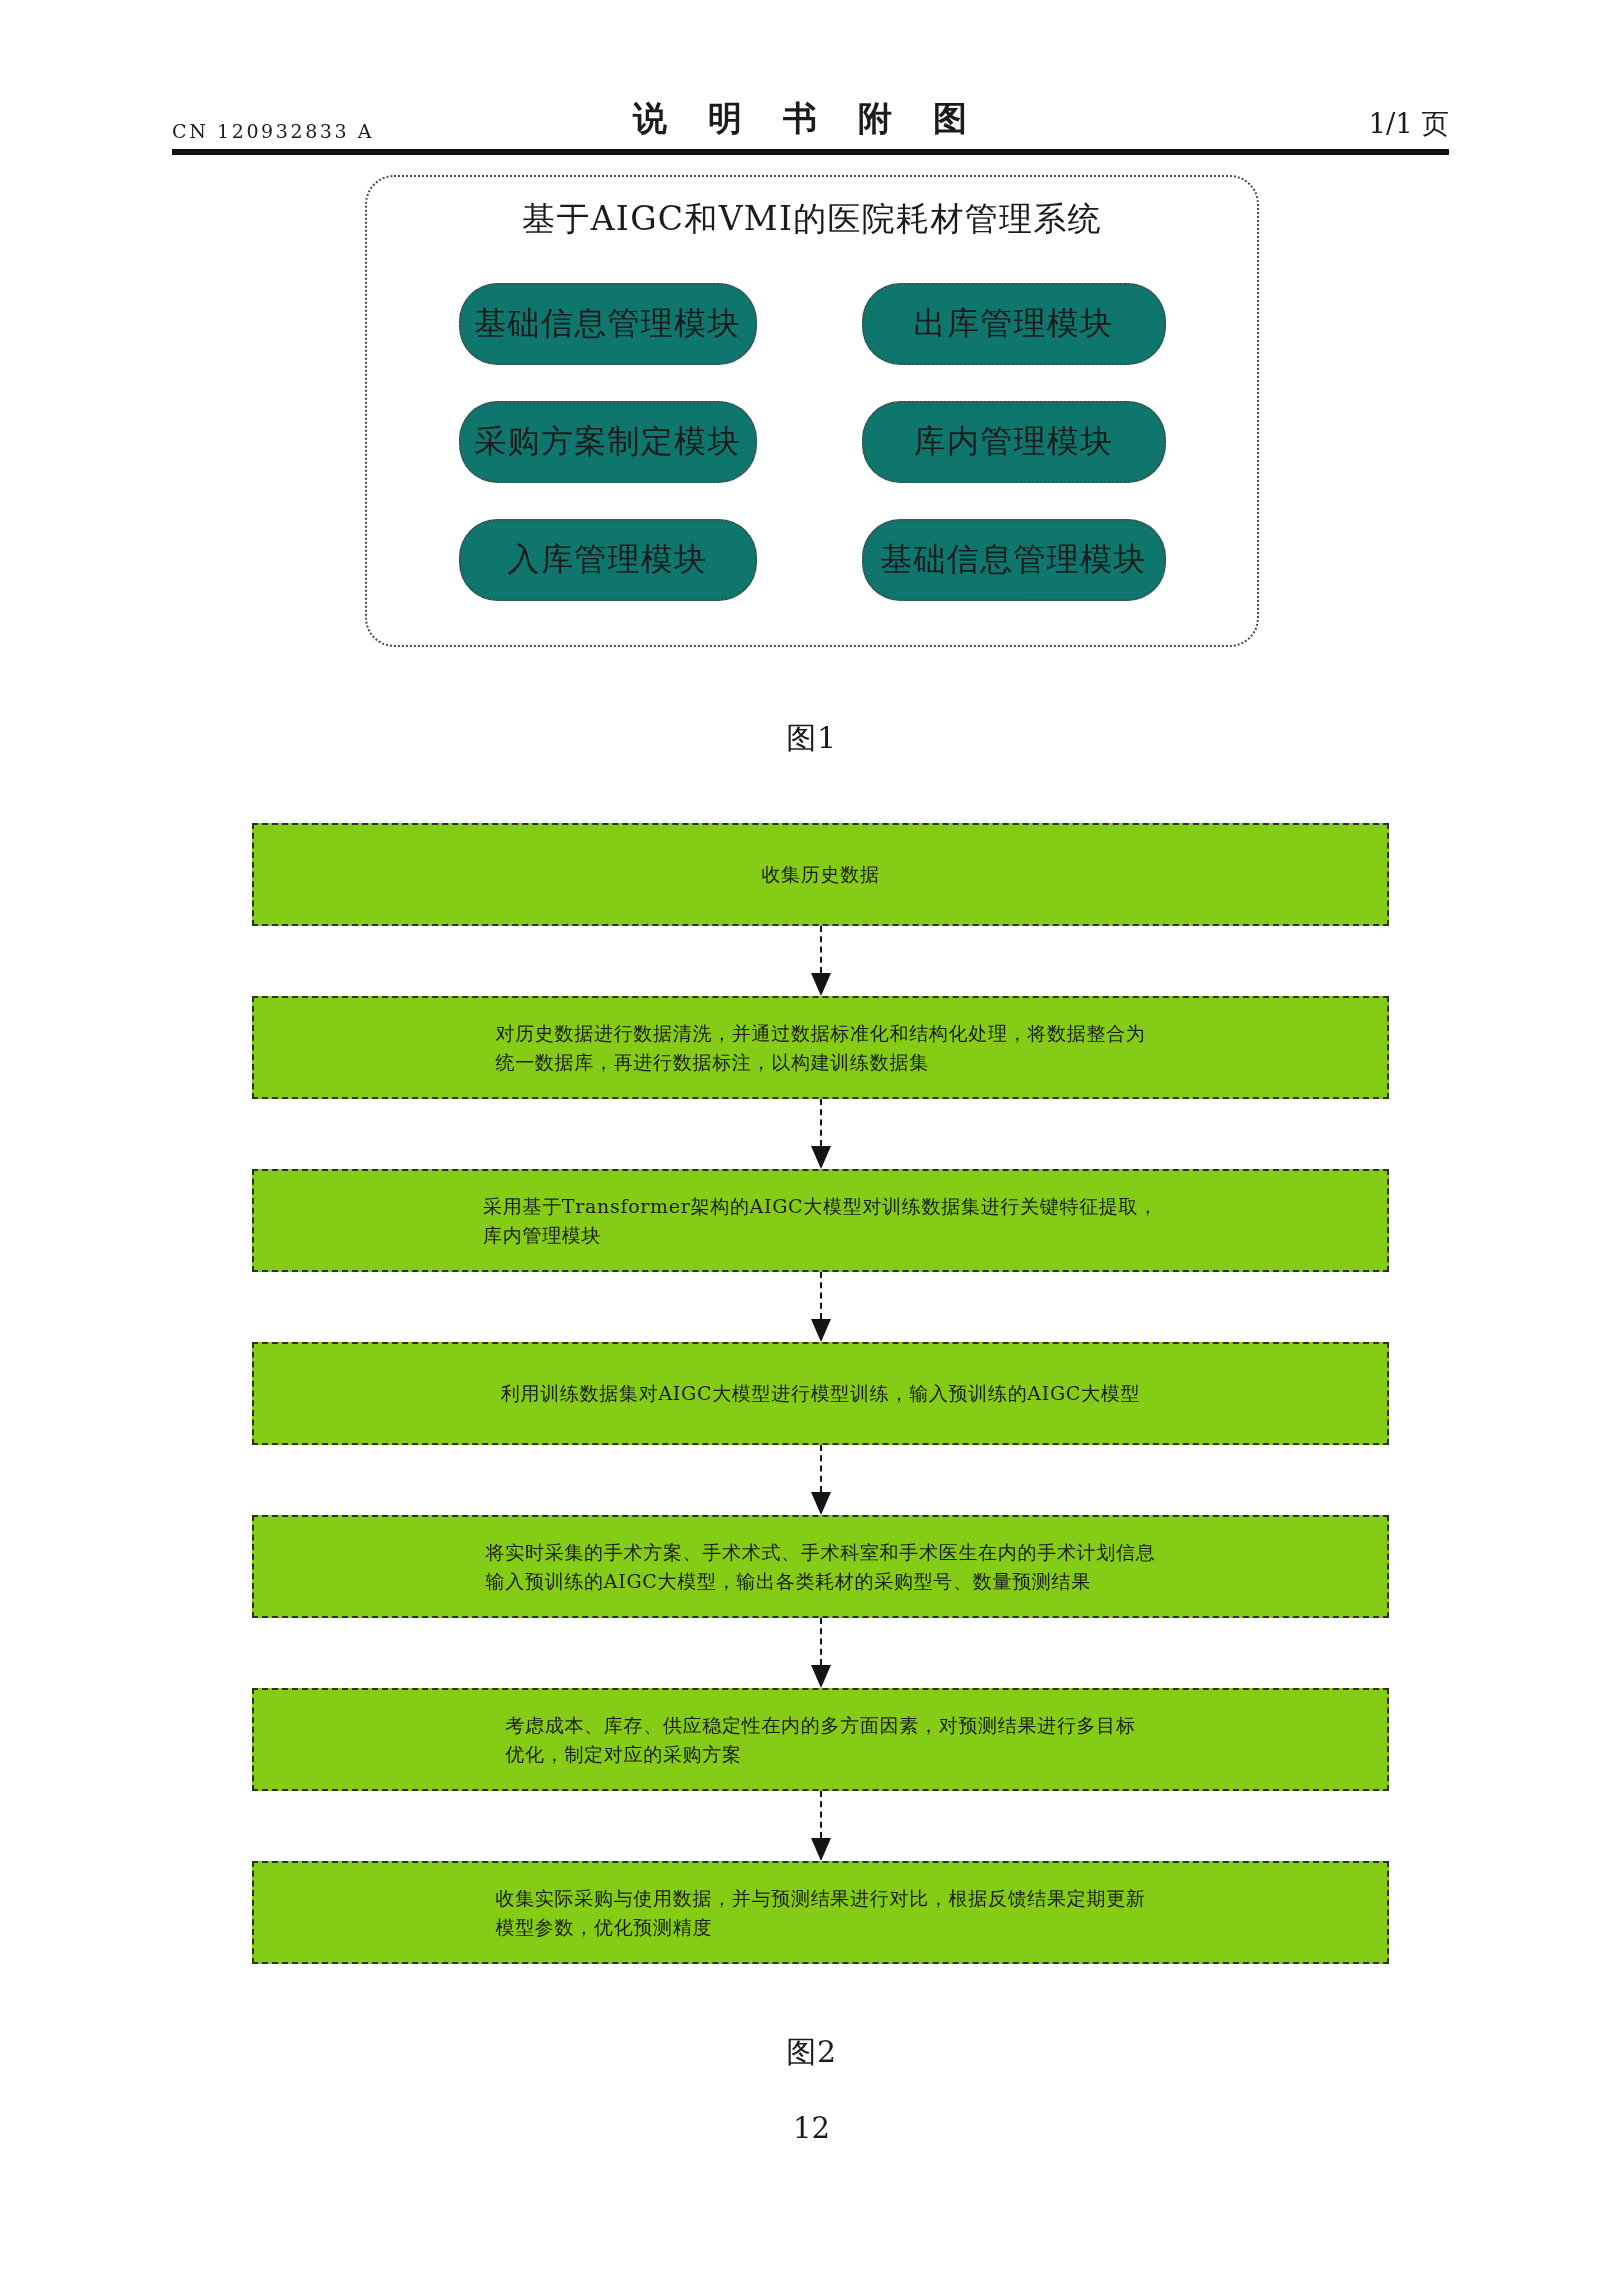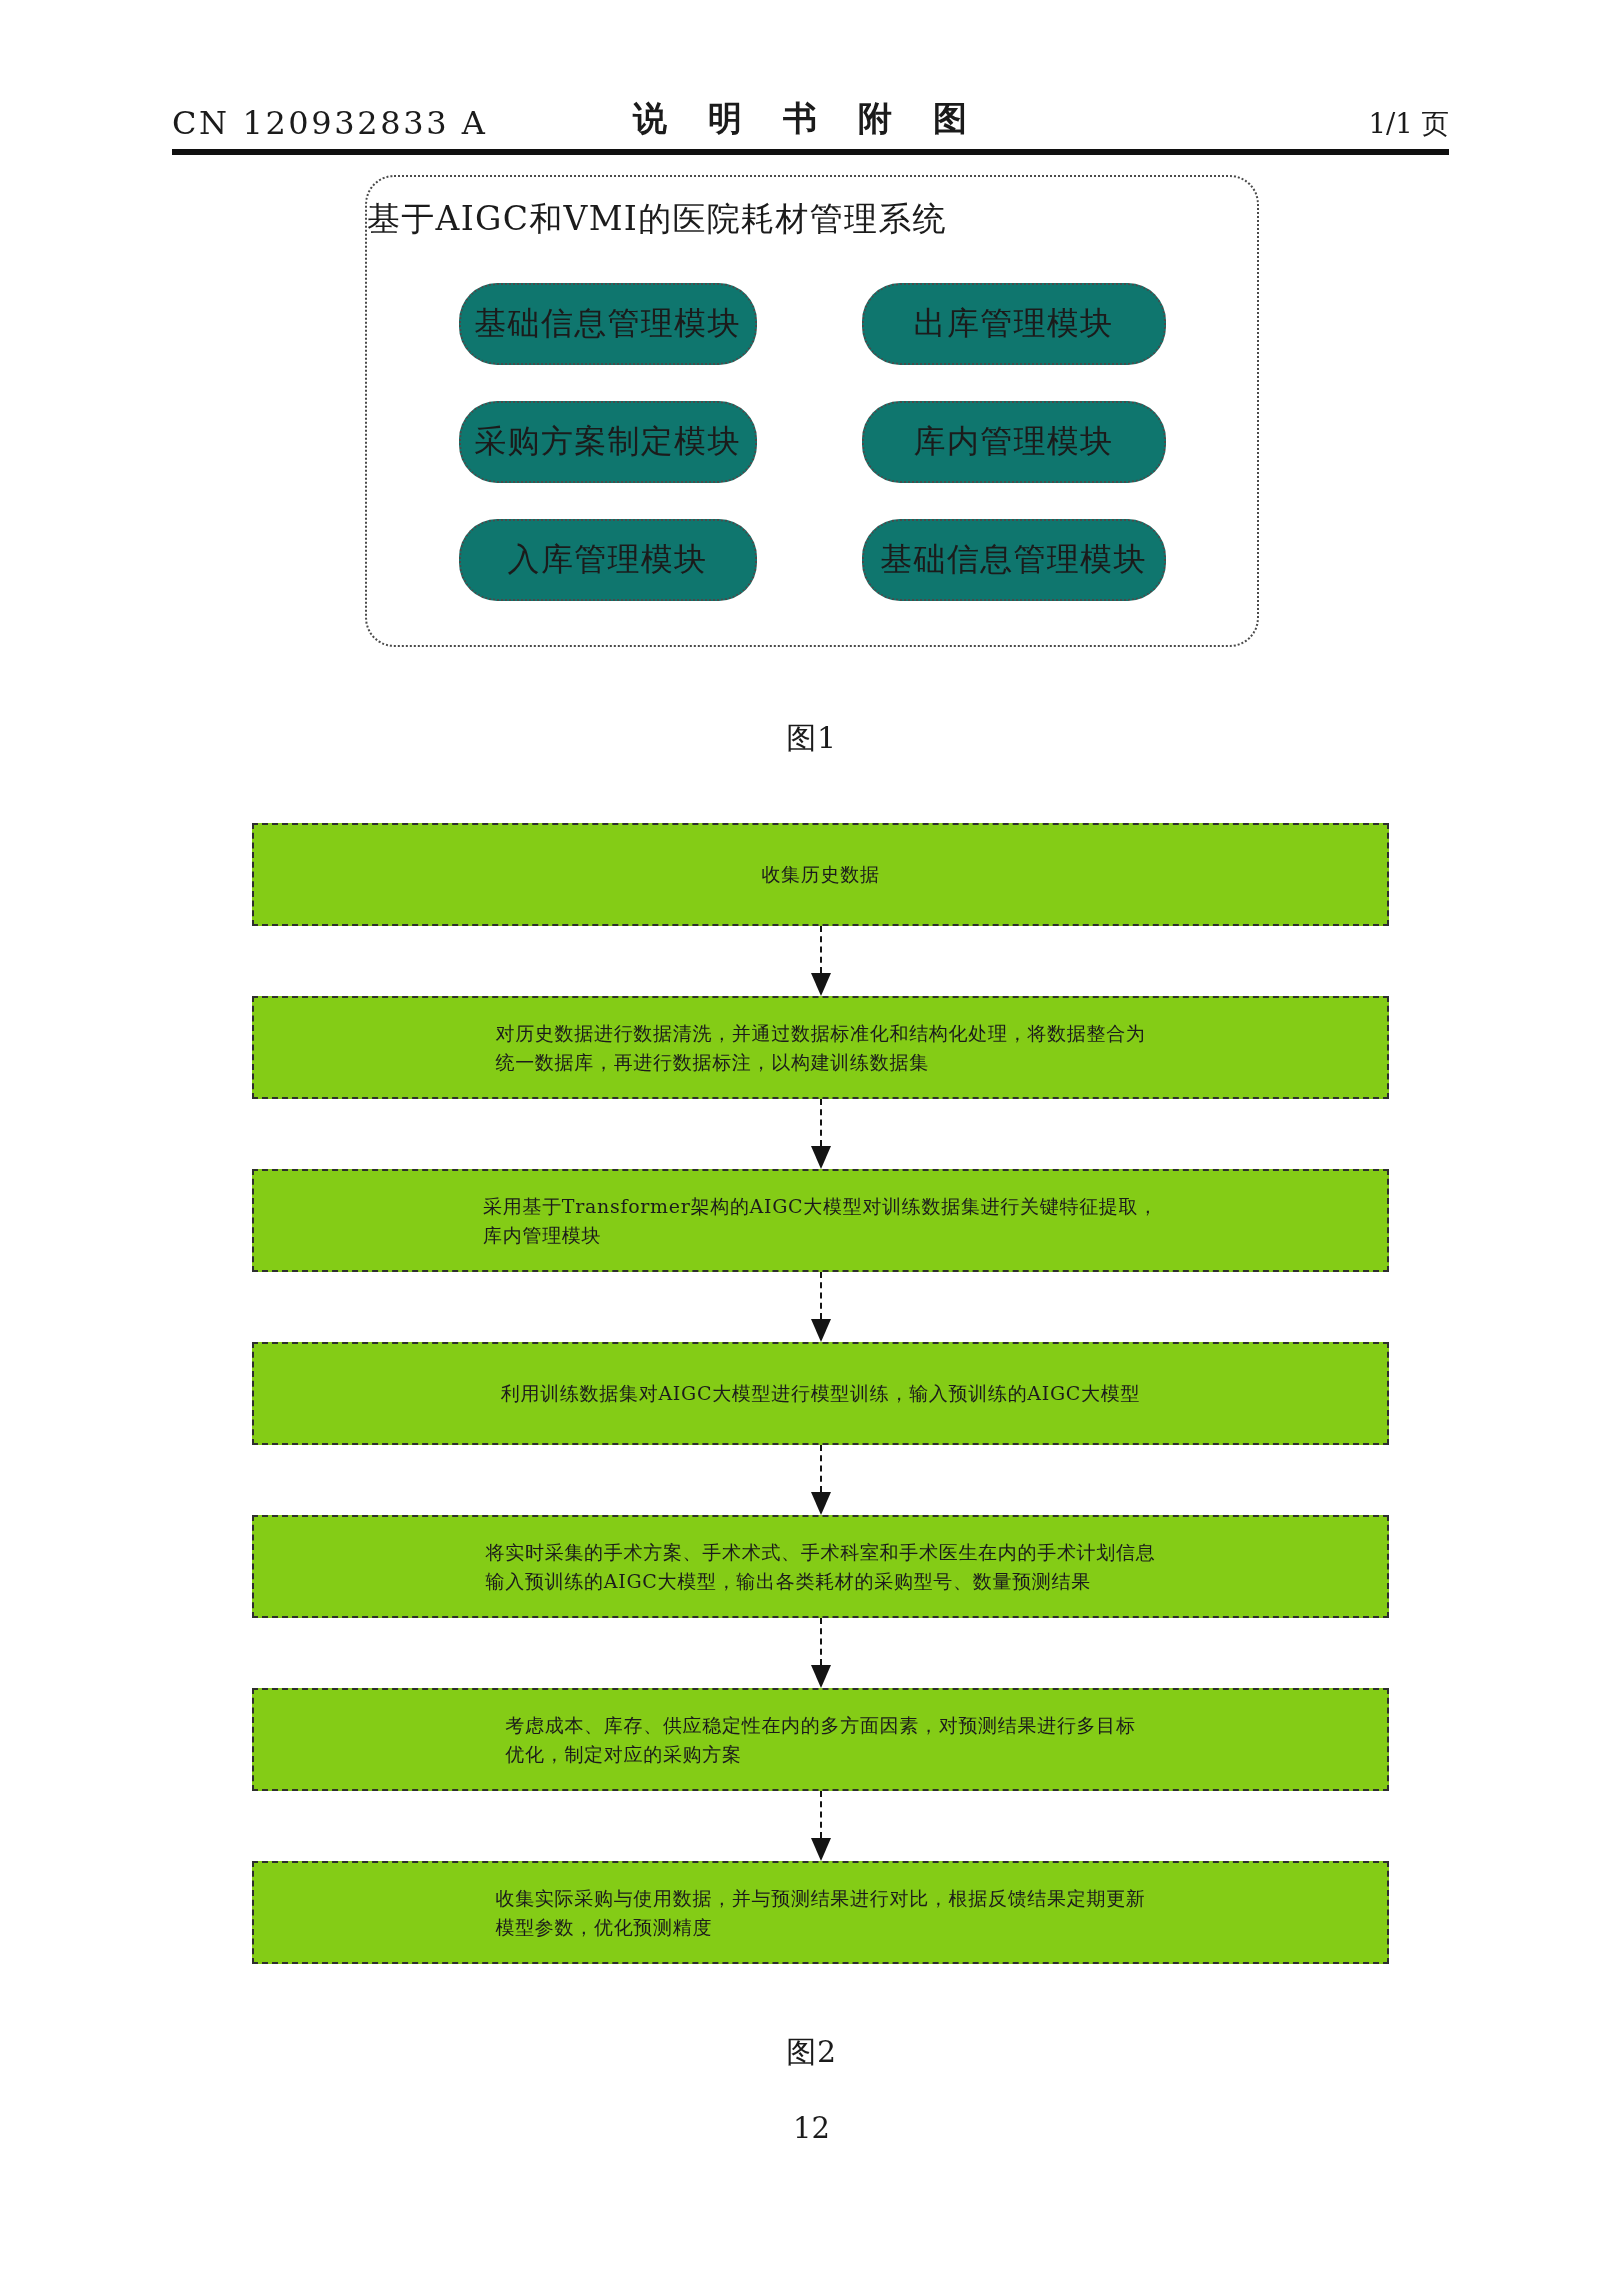--- a/index.html
+++ b/index.html
@@ -10,21 +10,21 @@
     color: #1b1b1b;
   }
   .page { position: relative; width: 1623px; height: 2295px; overflow: hidden; }
 
   
   .page-header {
     position: absolute; left: 172px; top: 105px; width: 1277px; height: 37px;
   }
   .pub-no {
     position: absolute; left: 0; bottom: 0;
-    font-size: 32px; letter-spacing: 2.6px; white-space: nowrap;
+    font-size: 19px; letter-spacing: 2.6px; white-space: nowrap;
   }
   .doc-title {
     position: absolute; left: 50%; bottom: 0; transform: translateX(-50%);
     font-size: 34px; font-weight: bold;
     letter-spacing: 41px; margin-right: -41px; text-indent: 20px;
     white-space: nowrap;
     text-align: center;
   }
   .page-ind {
     position: absolute; right: 0; bottom: 0;
@@ -35,21 +35,21 @@
     background: #101010;
   }
 
   
   .fig1 {
     position: absolute; left: 365px; top: 175px; width: 894px; height: 472px;
     border: 2px dotted #4a4a4a; border-radius: 29px;
     background: #ffffff;
   }
   .fig1-title {
-    margin-top: 19.6px; 
+    margin-top: 19.6px; text-align: center;
     font-size: 33px; letter-spacing: 1.3px;
   }
   .fig1-grid {
     margin-top: 41px;
     display: grid;
     grid-template-columns: 298px 304px;
     grid-auto-rows: 82px;
     column-gap: 105px; row-gap: 36px;
     justify-content: center;
   }

